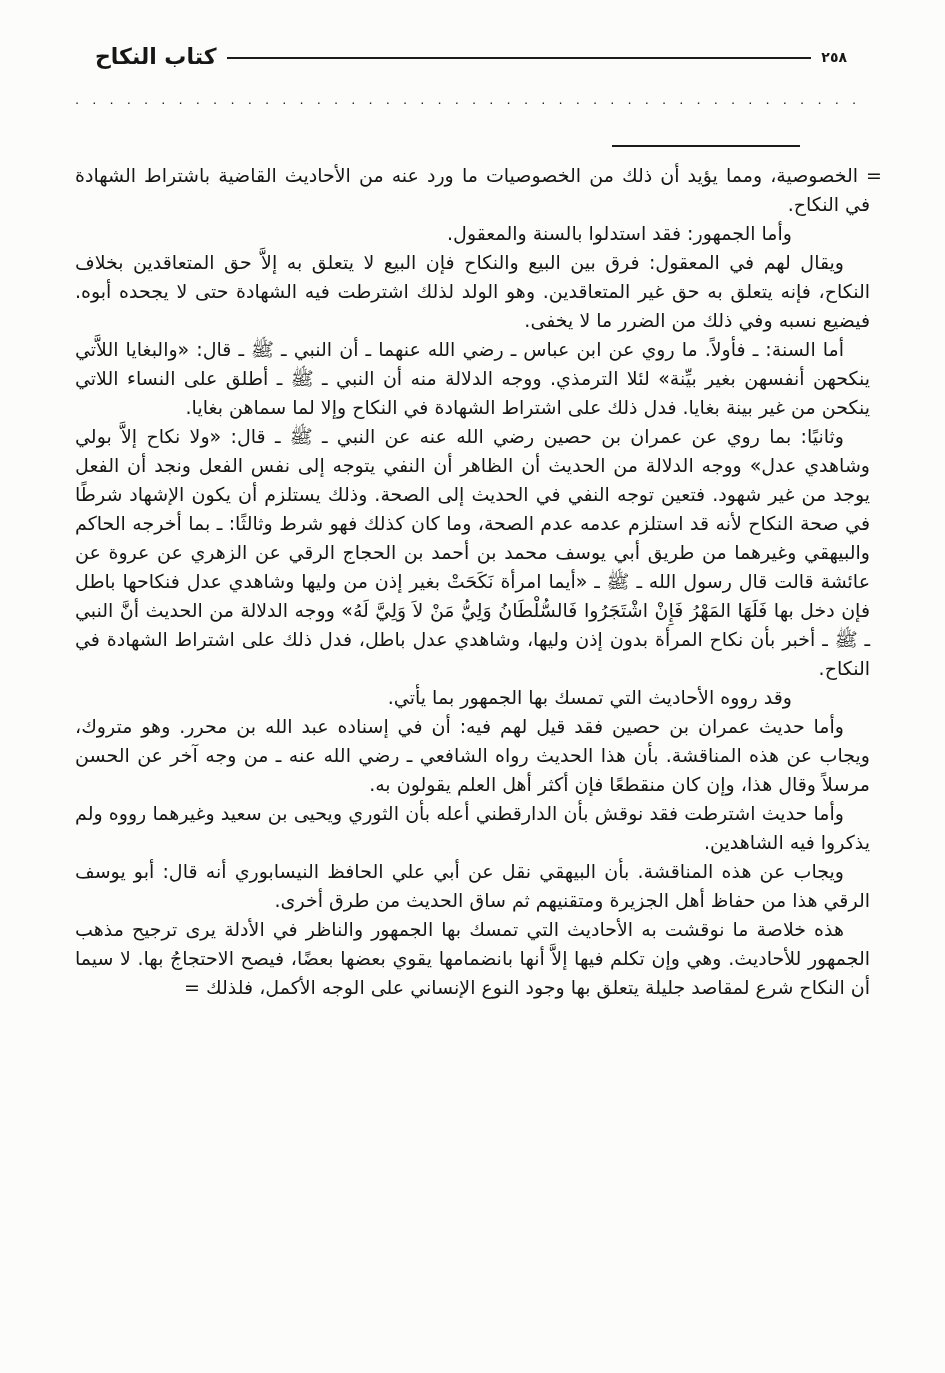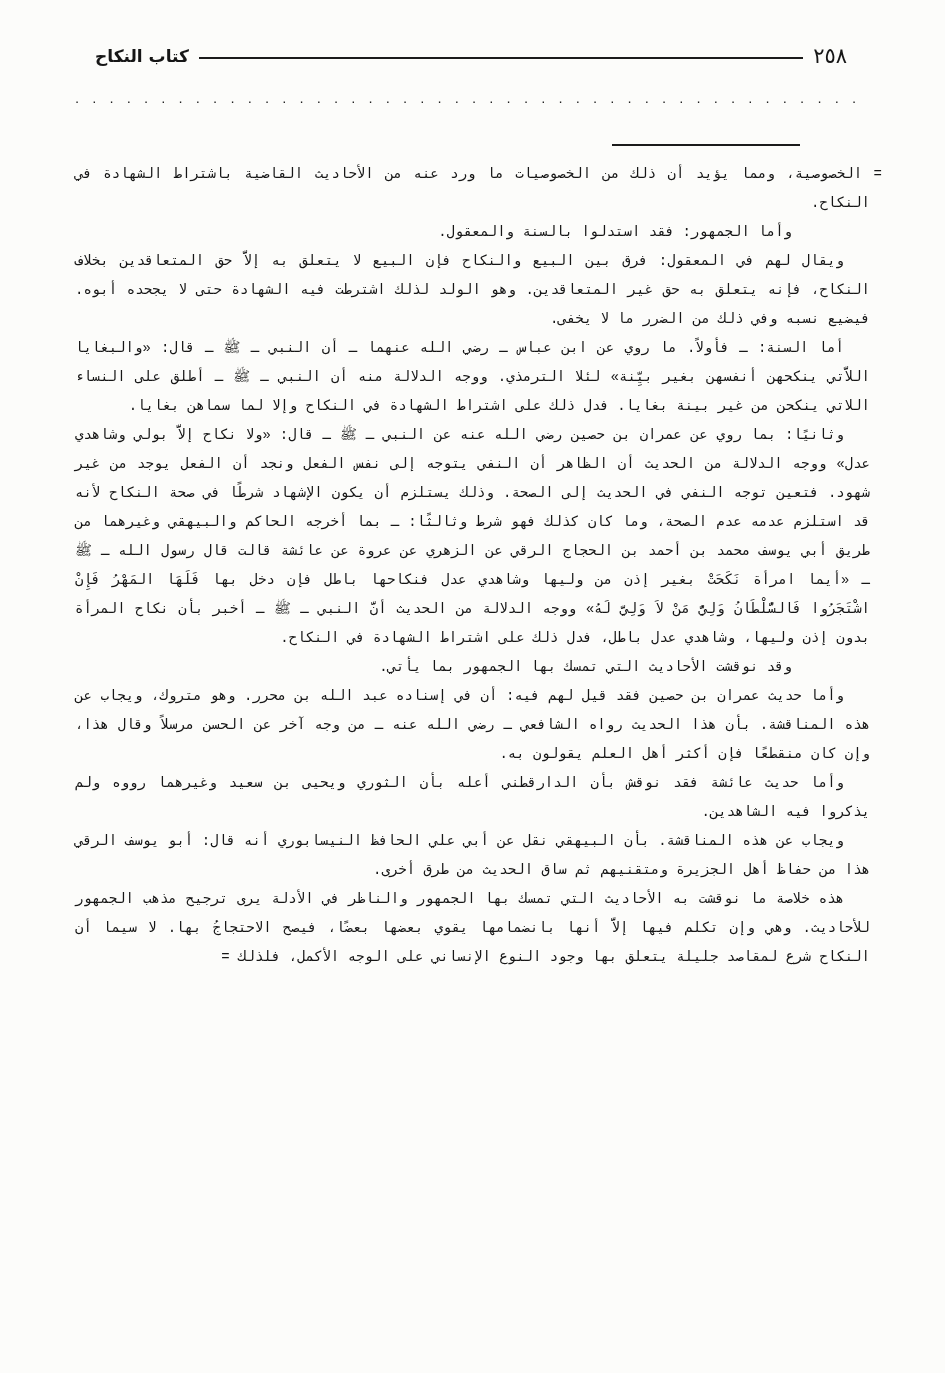--- a/index.html
+++ b/index.html
@@ -18,33 +18,33 @@
     color: #161616;
     direction: rtl;
   }
   .page-header {
     display: flex;
     align-items: center;
     margin-top: 44px;
     padding: 0 98px 0 95px;
   }
   .page-number {
-    font-size: 21px;
-    font-weight: normal;
+    font-size: 14px;
+    font-weight: bold;
     letter-spacing: 1px;
     white-space: nowrap;
   }
   .header-rule {
     flex: 1;
     height: 0;
     border-top: 2px solid #1b1b1b;
     margin: 3px 10px 0 10px;
   }
   .book-title {
-    font-size: 17px;
+    font-size: 22px;
     font-weight: bold;
     white-space: nowrap;
   }
   .dots {
     margin: 24px 75px 0 75px;
     height: 14px;
     overflow: hidden;
     white-space: nowrap;
     font-size: 13px;
     line-height: 13px;
@@ -53,24 +53,23 @@
     direction: ltr;
   }
   .footnote-rule {
     width: 188px;
     height: 2px;
     background: #1b1b1b;
     margin: 38px 145px 0 auto;
   }
   .text-body {
     margin: 14px 75px 0 75px;
-    font-size: 14px;
+    font-size: 19px;
     line-height: 29px;
     text-align: justify;
-    font-family: Liberation Mono, monospace;
   }
   .para { margin: 0; }
   .indent-hang   { text-indent: -12px; }
   .indent-normal { text-indent: 26px; }
   .indent-large  { text-indent: 78px; }
 </style>
 </head>
 <body>
 
 <div class="page">
@@ -84,20 +83,20 @@
   <div class="dots">. . . . . . . . . . . . . . . . . . . . . . . . . . . . . . . . . . . . . . . . . . . . . . . . . . . . . . . . . .</div>
 
   <div class="footnote-rule"></div>
 
   <main class="text-body">
       <p class="para indent-hang">= الخصوصية، ومما يؤيد أن ذلك من الخصوصيات ما ورد عنه من الأحاديث القاضية باشتراط الشهادة في النكاح.</p>
       <p class="para indent-large">وأما الجمهور: فقد استدلوا بالسنة والمعقول.</p>
       <p class="para indent-normal">ويقال لهم في المعقول: فرق بين البيع والنكاح فإن البيع لا يتعلق به إلاَّ حق المتعاقدين بخلاف النكاح، فإنه يتعلق به حق غير المتعاقدين. وهو الولد لذلك اشترطت فيه الشهادة حتى لا يجحده أبوه. فيضيع نسبه وفي ذلك من الضرر ما لا يخفى.</p>
       <p class="para indent-normal">أما السنة: ـ فأولاً. ما روي عن ابن عباس ـ رضي الله عنهما ـ أن النبي ـ ﷺ ـ قال: «والبغايا اللاَّتي ينكحهن أنفسهن بغير بيِّنة» لئلا الترمذي. ووجه الدلالة منه أن النبي ـ ﷺ ـ أطلق على النساء اللاتي ينكحن من غير بينة بغايا. فدل ذلك على اشتراط الشهادة في النكاح وإلا لما سماهن بغايا.</p>
       <p class="para indent-normal">وثانيًا: بما روي عن عمران بن حصين رضي الله عنه عن النبي ـ ﷺ ـ قال: «ولا نكاح إلاَّ بولي وشاهدي عدل» ووجه الدلالة من الحديث أن الظاهر أن النفي يتوجه إلى نفس الفعل ونجد أن الفعل يوجد من غير شهود. فتعين توجه النفي في الحديث إلى الصحة. وذلك يستلزم أن يكون الإشهاد شرطًا في صحة النكاح لأنه قد استلزم عدمه عدم الصحة، وما كان كذلك فهو شرط وثالثًا: ـ بما أخرجه الحاكم والبيهقي وغيرهما من طريق أبي يوسف محمد بن أحمد بن الحجاج الرقي عن الزهري عن عروة عن عائشة قالت قال رسول الله ـ ﷺ ـ «أيما امرأة نَكَحَتْ بغير إذن من وليها وشاهدي عدل فنكاحها باطل فإن دخل بها فَلَهَا المَهْرُ فَإِنْ اشْتَجَرُوا فَالسُّلْطَانُ وَلِيُّ مَنْ لاَ وَلِيَّ لَهُ» ووجه الدلالة من الحديث أنَّ النبي ـ ﷺ ـ أخبر بأن نكاح المرأة بدون إذن وليها، وشاهدي عدل باطل، فدل ذلك على اشتراط الشهادة في النكاح.</p>
-      <p class="para indent-large">وقد نوقشت الأحاديث التي تمسك بها الجمهور بما يأتي.</p>
+      <p class="para indent-large">وقد رووه الأحاديث التي تمسك بها الجمهور بما يأتي.</p>
       <p class="para indent-normal">وأما حديث عمران بن حصين فقد قيل لهم فيه: أن في إسناده عبد الله بن محرر. وهو متروك، ويجاب عن هذه المناقشة. بأن هذا الحديث رواه الشافعي ـ رضي الله عنه ـ من وجه آخر عن الحسن مرسلاً وقال هذا، وإن كان منقطعًا فإن أكثر أهل العلم يقولون به.</p>
-      <p class="para indent-normal">وأما حديث عائشة فقد نوقش بأن الدارقطني أعله بأن الثوري ويحيى بن سعيد وغيرهما رووه ولم يذكروا فيه الشاهدين.</p>
+      <p class="para indent-normal">وأما حديث اشترطت فقد نوقش بأن الدارقطني أعله بأن الثوري ويحيى بن سعيد وغيرهما رووه ولم يذكروا فيه الشاهدين.</p>
       <p class="para indent-normal">ويجاب عن هذه المناقشة. بأن البيهقي نقل عن أبي علي الحافظ النيسابوري أنه قال: أبو يوسف الرقي هذا من حفاظ أهل الجزيرة ومتقنيهم ثم ساق الحديث من طرق أخرى.</p>
       <p class="para indent-normal">هذه خلاصة ما نوقشت به الأحاديث التي تمسك بها الجمهور والناظر في الأدلة يرى ترجيح مذهب الجمهور للأحاديث. وهي وإن تكلم فيها إلاَّ أنها بانضمامها يقوي بعضها بعضًا، فيصح الاحتجاجُ بها. لا سيما أن النكاح شرع لمقاصد جليلة يتعلق بها وجود النوع الإنساني على الوجه الأكمل، فلذلك =</p>
     </main>
 
 </div>
 
 </body></html>

